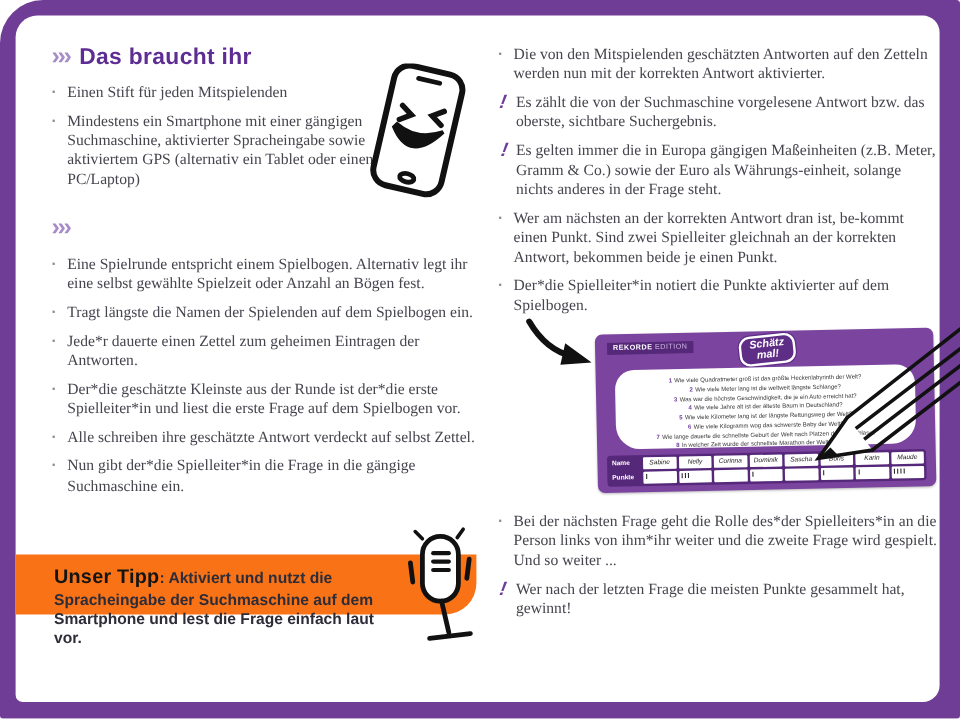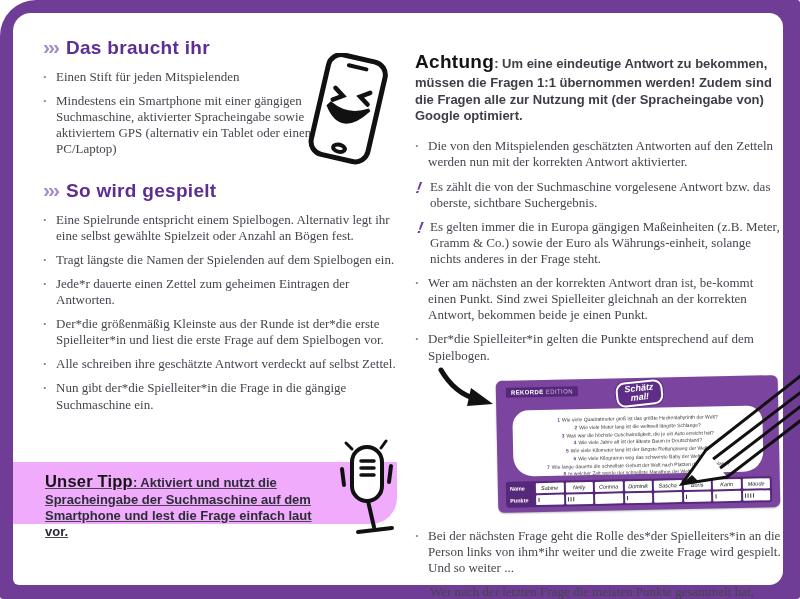--- a/index.html
+++ b/index.html
@@ -25,22 +25,22 @@
                transform:skewX(-10deg);flex:0 0 15px;line-height:1;padding-top:1px;}
   .li .tx{flex:1;font-family:Liberation Serif, serif;}
   .list-braucht{width:300px;}
   .gap-top{margin-top:20px;}
 
   
   .achtung{font-size:13px;font-weight:bold;line-height:1.3;color:#3f3e47;margin-bottom:13px;width:360px;}
   .achtung .big{font-size:19px;color:#141414;letter-spacing:.3px;}
 
   
-  .tip-box{position:absolute;left:0;top:449px;width:384px;height:62px;background:#f0abfc;
-           border-radius:0 0 26px 0;padding:9px 64px 0 32px;box-sizing:border-box;text-decoration:underline;}
+  .tip-box{position:absolute;left:0;top:449px;width:384px;height:50px;background:#f97316;
+           border-radius:0 0 26px 0;padding:9px 64px 0 32px;box-sizing:border-box;}
   .tip-text{font-size:13px;font-weight:bold;color:#2d2c38;line-height:1.25;}
   .tip-text .big{font-size:16.5px;color:#141414;letter-spacing:.2px;}
 
   
   .phone-icon{position:absolute;left:282px;top:40px;}
   .mic-icon{position:absolute;left:315px;top:426px;}
 
   
   .sheet-fig{position:relative;height:146px;margin:2px 0 10px 0;}
   .arrow-icon{position:absolute;left:22px;top:-6px;}
@@ -88,39 +88,38 @@
           <span class="tx">Einen Stift für jeden Mitspielenden</span>
         </div>
         <div class="li">
           <span class="mk">·</span>
           <span class="tx">Mindestens ein Smartphone mit einer gängigen Suchmaschine, aktivierter Spracheingabe sowie aktiviertem GPS (alternativ ein Tablet oder einen PC/Laptop)</span>
         </div>
       </div>
 
       <div class="h-row gap-top">
         <span class="chev">›››</span>
-        <span class="h-txt">So wird gespielt</span>
       </div>
 
       <div>
         <div class="li">
           <span class="mk">·</span>
           <span class="tx">Eine Spielrunde entspricht einem Spielbogen. Alternativ legt ihr eine selbst gewählte Spielzeit oder Anzahl an Bögen fest.</span>
         </div>
         <div class="li">
           <span class="mk">·</span>
           <span class="tx">Tragt längste die Namen der Spielenden auf dem Spielbogen ein.</span>
         </div>
         <div class="li">
           <span class="mk">·</span>
           <span class="tx">Jede*r dauerte einen Zettel zum geheimen Eintragen der Antworten.</span>
         </div>
         <div class="li">
           <span class="mk">·</span>
-          <span class="tx">Der*die größenmäßig Kleinste aus der Runde ist der*die erste Spielleiter*in und liest die erste Frage auf dem Spielbogen vor.</span>
+          <span class="tx">Der*die geschätzte Kleinste aus der Runde ist der*die erste Spielleiter*in und liest die erste Frage auf dem Spielbogen vor.</span>
         </div>
         <div class="li">
           <span class="mk">·</span>
           <span class="tx">Alle schreiben ihre geschätzte Antwort verdeckt auf selbst Zettel.</span>
         </div>
         <div class="li">
           <span class="mk">·</span>
           <span class="tx">Nun gibt der*die Spielleiter*in die Frage in die gängige Suchmaschine ein.</span>
         </div>
       </div>
@@ -155,42 +154,41 @@
           <line x1="18" y1="4" x2="24" y2="10" stroke-width="3"></line>
           <line x1="58" y1="2" x2="53" y2="9" stroke-width="3"></line>
           <line x1="40" y1="62" x2="46" y2="88"></line>
           <line x1="30" y1="93" x2="64" y2="89"></line>
         </g>
       </svg>
     </div>
 
     <div class="right-col">
 
-      <p class="achtung"><span class="big">Achtung</span><span>: Um eine eindeutige Antwort zu bekommen, müssen die Fragen 1:1 übernommen werden! Zudem sind die Fragen alle zur Nutzung mit (der Spracheingabe von) Google optimiert.</span></p>
 
       <div>
         <div class="li">
           <span class="mk">·</span>
           <span class="tx">Die von den Mitspielenden geschätzten Antworten auf den Zetteln werden nun mit der korrekten Antwort aktivierter.</span>
         </div>
         <div class="li">
           <span class="mk excl">!</span>
           <span class="tx">Es zählt die von der Suchmaschine vorgelesene Antwort bzw. das oberste, sichtbare Suchergebnis.</span>
         </div>
         <div class="li">
           <span class="mk excl">!</span>
           <span class="tx">Es gelten immer die in Europa gängigen Maßeinheiten (z.B. Meter, Gramm &amp; Co.) sowie der Euro als Währungs-einheit, solange nichts anderes in der Frage steht.</span>
         </div>
         <div class="li">
           <span class="mk">·</span>
           <span class="tx">Wer am nächsten an der korrekten Antwort dran ist, be-kommt einen Punkt. Sind zwei Spielleiter gleichnah an der korrekten Antwort, bekommen beide je einen Punkt.</span>
         </div>
         <div class="li">
           <span class="mk">·</span>
-          <span class="tx">Der*die Spielleiter*in gelten die Punkte entsprechend auf dem Spielbogen.</span>
+          <span class="tx">Der*die Spielleiter*in notiert die Punkte aktivierter auf dem Spielbogen.</span>
         </div>
       </div>
 
       <div class="sheet-fig">
         <div class="arrow-icon">
           <svg width="62" height="48" viewBox="0 0 62 48">
             <path d="M4,4 Q18,28 40,33" fill="none" stroke="#111" stroke-width="5" stroke-linecap="round"></path>
             <path d="M34,22 L56,38 L30,40 Z" fill="#111"></path>
           </svg>
         </div>

